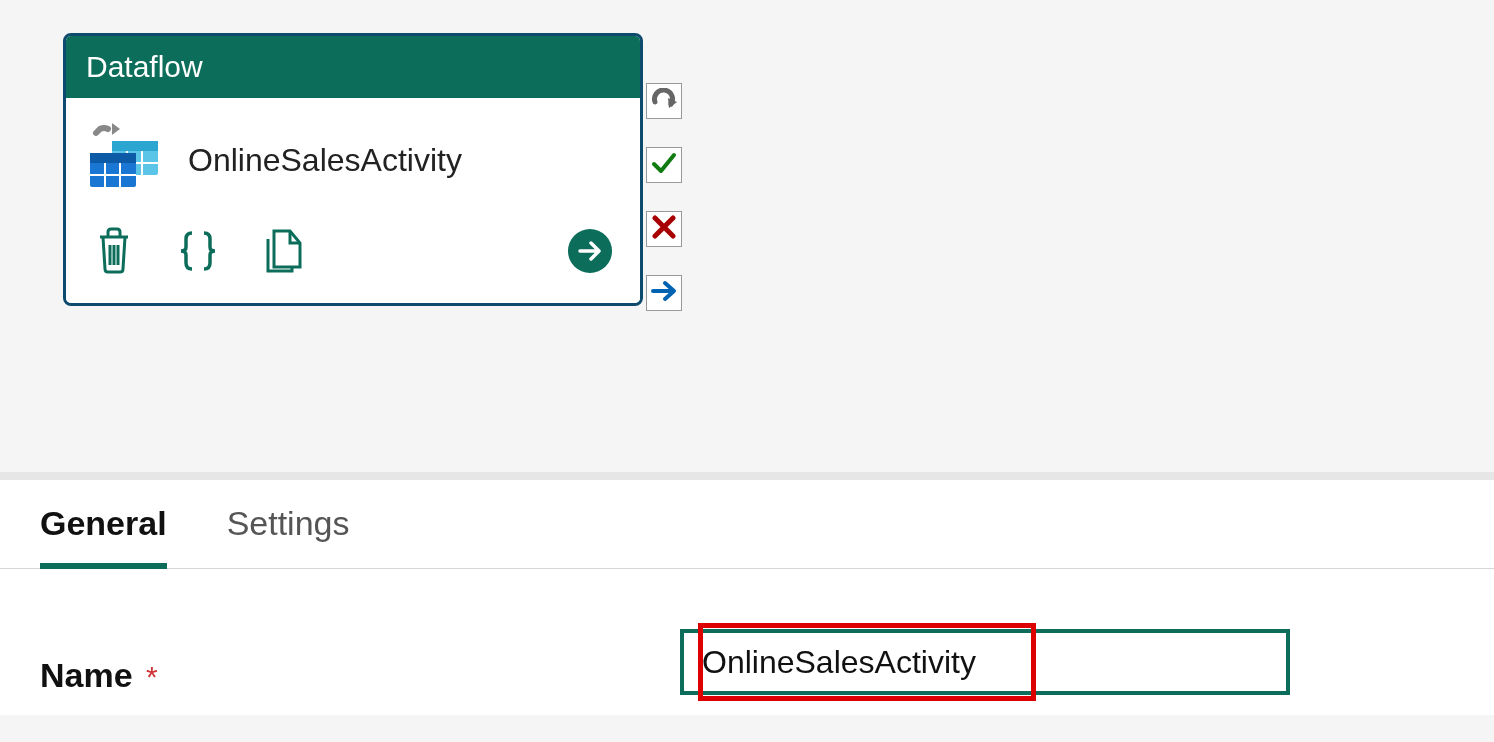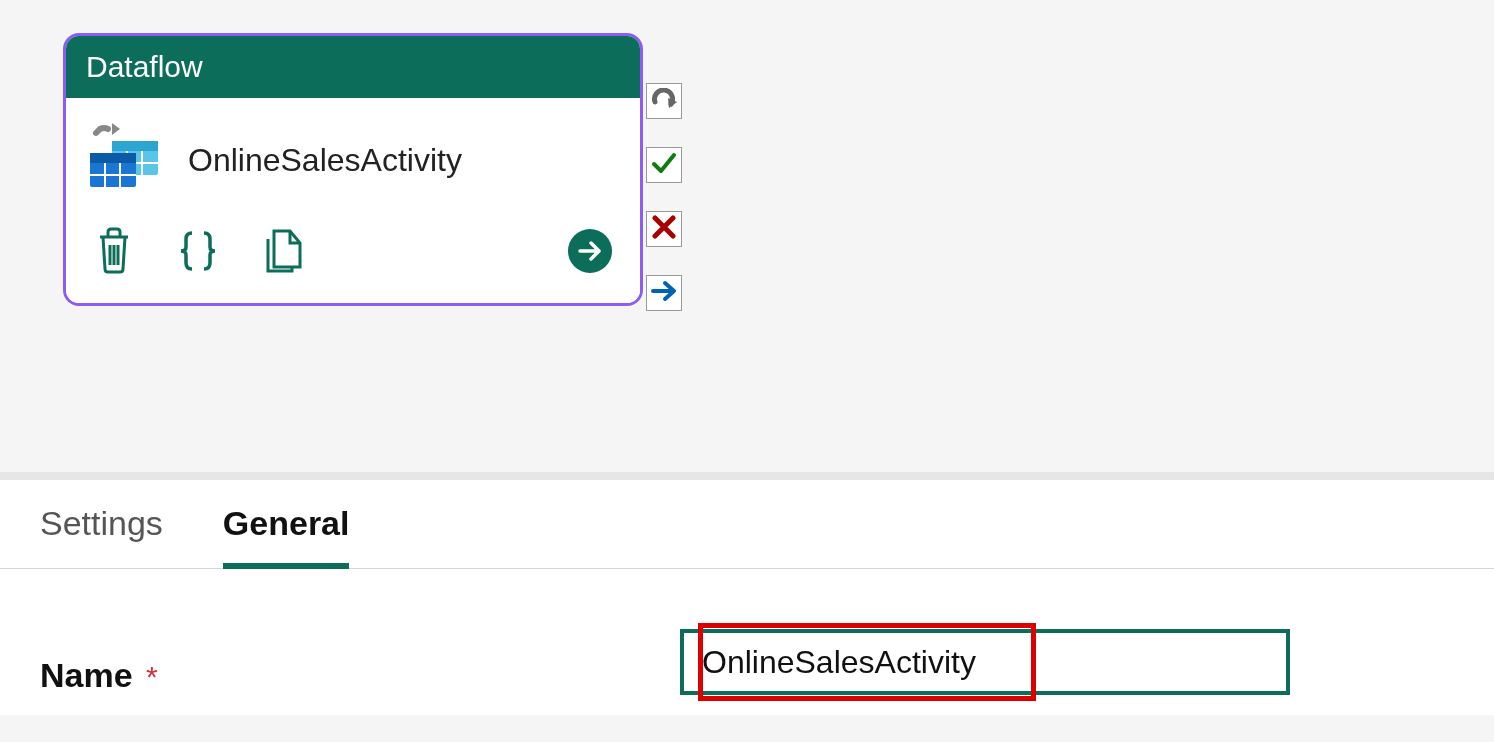--- a/index.html
+++ b/index.html
@@ -16,22 +16,22 @@
       height: 460px;
       background: #f5f5f5;
       position: relative;
     }
 
     .activity-card {
       position: absolute;
       left: 63px;
       top: 33px;
       width: 580px;
-      border: 3px solid #8b5cf6;
-      border-radius: 16px;
+      border: 3px solid #0c4a6e;
+      border-radius: 8px;
       background: #fff;
       overflow: hidden;
     }
 
     .activity-header {
       background: #0c6e5a;
       color: #fff;
       font-size: 30px;
       padding: 14px 20px;
     }
@@ -252,25 +252,25 @@
           <path d="M 2 11 L 22 11 M 14 3 L 23 11 L 14 19" stroke="#0063b1" stroke-width="4" fill="none" stroke-linecap="round" stroke-linejoin="round"></path>
         </svg>
       </span>
     </div>
   </div>
 
 </div>
 
 <div class="properties-panel">
   <div class="tabs">
+    <div class="tab active">
+      <span>General</span>
+    </div>
     <div class="tab">
       <span>Settings</span>
-    </div>
-    <div class="tab active">
-      <span>General</span>
     </div>
   </div>
 
   <div class="form-row">
     <div class="form-label">
       <span>Name</span>
       <span class="required">*</span>
     </div>
     <div class="name-input-wrap">
       <input class="name-input" type="text" value="OnlineSalesActivity" style="">

